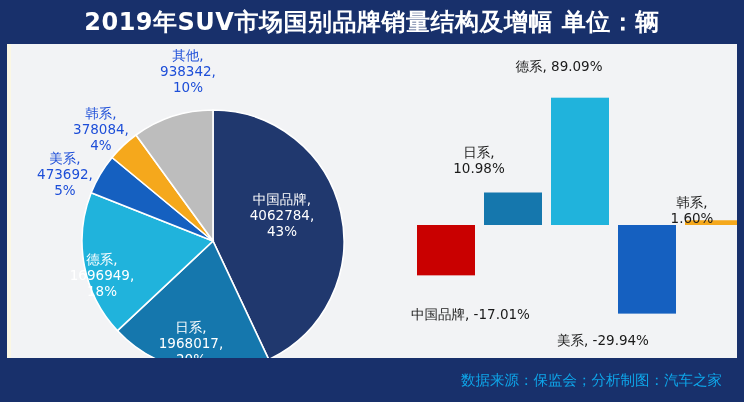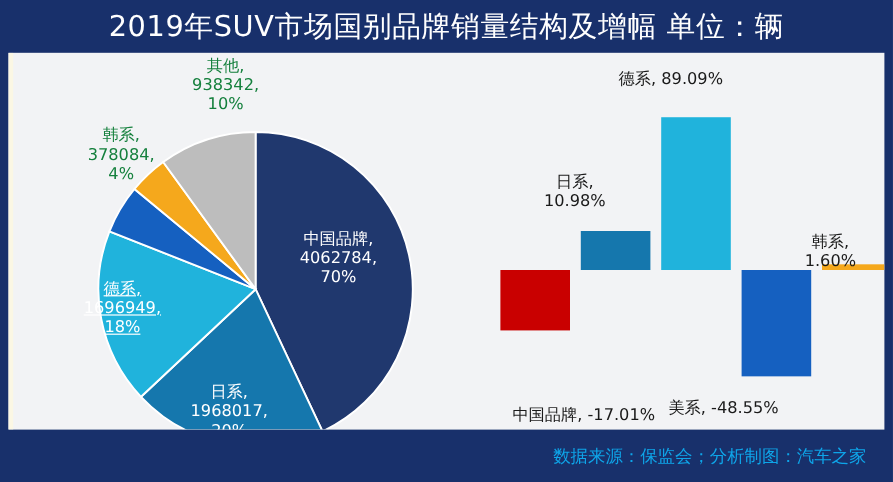--- a/index.html
+++ b/index.html
@@ -25,21 +25,21 @@
     left: 0; top: 0;
     width: 744px;
     height: 44px;
     display: flex;
     align-items: center;
     justify-content: center;
   }
   #title-text {
     color: #ffffff;
     font-size: 24px;
-    font-weight: normal;
+    font-weight: bold;
     letter-spacing: 0.5px;
     line-height: 1;
     white-space: nowrap;
   }
   
   #content-panel {
     position: absolute;
     left: 7px;
     top: 44px;
     width: 730px;
@@ -65,21 +65,21 @@
   #pie-svg {
     position: absolute;
     left: 0; top: 0;
   }
   .pie-label {
     position: absolute;
     font-size: 13.5px;
     line-height: 1.18;
     text-align: center;
     white-space: pre-line;
-    color: #15803d;
+    color: #1d4ed8;
   }
   .pie-label.inside {
     color: #ffffff;
   }
   
   #bar-area {
     position: absolute;
     left: 392px;
     top: 0px;
     width: 338px;
@@ -135,30 +135,33 @@
             <path d="M 206 197 L 261.78 315.53 A 131 131 0 0 1 110.51 286.68 Z" fill="#1577ad" stroke="#ffffff" stroke-width="1.6"></path>
             <path d="M 206 197 L 110.51 286.68 A 131 131 0 0 1 84.20 148.78 Z" fill="#20b3dc" stroke="#ffffff" stroke-width="1.6"></path>
             <path d="M 206 197 L 84.20 148.78 A 131 131 0 0 1 105.06 113.50 Z" fill="#1560c0" stroke="#ffffff" stroke-width="1.6"></path>
             <path d="M 206 197 L 105.06 113.50 A 131 131 0 0 1 129.00 91.02 Z" fill="#f5a81c" stroke="#ffffff" stroke-width="1.6"></path>
             <path d="M 206 197 L 129.00 91.02 A 131 131 0 0 1 206.00 66.00 Z" fill="#bdbdbd" stroke="#ffffff" stroke-width="1.6"></path>
           </g>
       </svg>
 
       <div class="pie-label inside" style="left:215px; top:148px; width:120px;">中国品牌,
 4062784,
-70%</div>
+43%</div>
 
       <div class="pie-label inside" style="left:130px; top:276px; width:108px;">日系,
 1968017,
 20%</div>
 
-      <div class="pie-label inside" style="left:42px; top:190px; width:106px;text-decoration:underline;">德系,
+      <div class="pie-label inside" style="left:42px; top:208px; width:106px;">德系,
 1696949,
 18%</div>
 
+      <div class="pie-label" style="left:10px; top:107px; width:96px;">美系,
+473692,
+5%</div>
 
       <div class="pie-label" style="left:48px; top:62px; width:92px;">韩系,
 378084,
 4%</div>
 
       <div class="pie-label" style="left:125px; top:4px; width:112px;">其他,
 938342,
 10%</div>
     </div>
 
@@ -174,23 +177,23 @@
       </svg>
 
       <div class="bar-label ctr" style="left:86px; top:14px; width:148px;">德系, 89.09%</div>
 
       <div class="bar-label ctr" style="left:38px; top:100px; width:84px;">日系,
 10.98%</div>
 
       <div class="bar-label ctr" style="left:252px; top:150px; width:82px;">韩系,
 1.60%</div>
 
-      <div class="bar-label" style="left:28px; top:262px; width:186px;margin-top:32px;">中国品牌, -17.01%</div>
-
-      <div class="bar-label" style="left:158px; top:288px; width:180px;">美系, -48.55%</div>
+      <div class="bar-label" style="left:12px; top:262px; width:186px;">中国品牌, -17.01%</div>
+
+      <div class="bar-label" style="left:158px; top:288px; width:180px;">美系, -29.94%</div>
     </div>
 
   </div>
 
   <div id="footer">
     <div id="footer-text">数据来源：保监会；分析制图：汽车之家</div>
   </div>
 
 </div>
 

